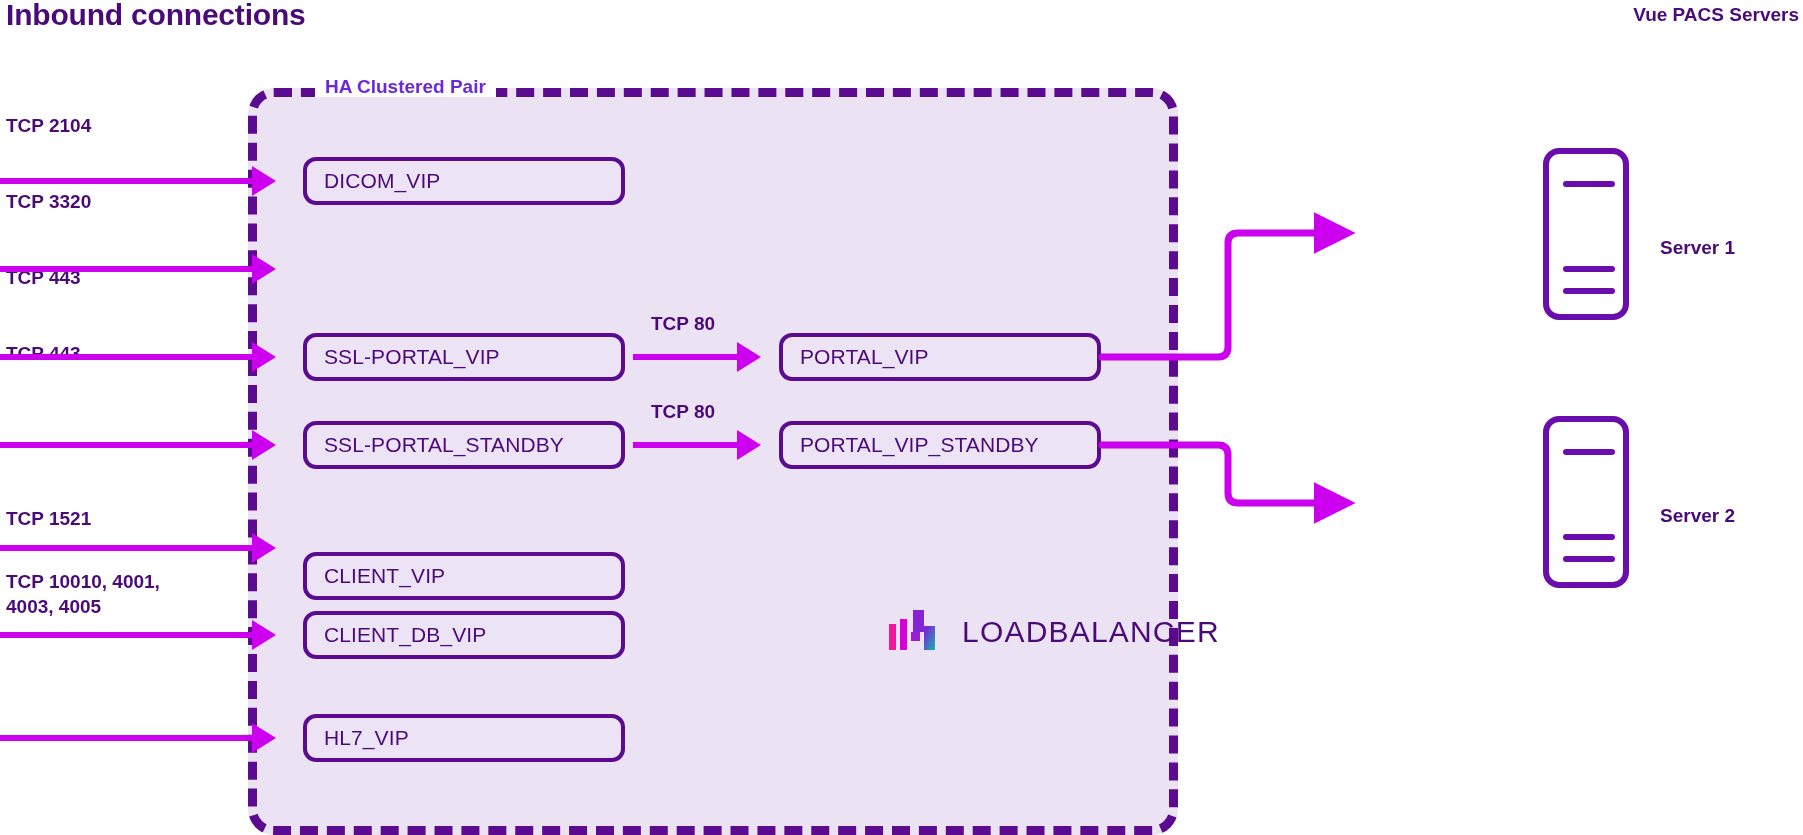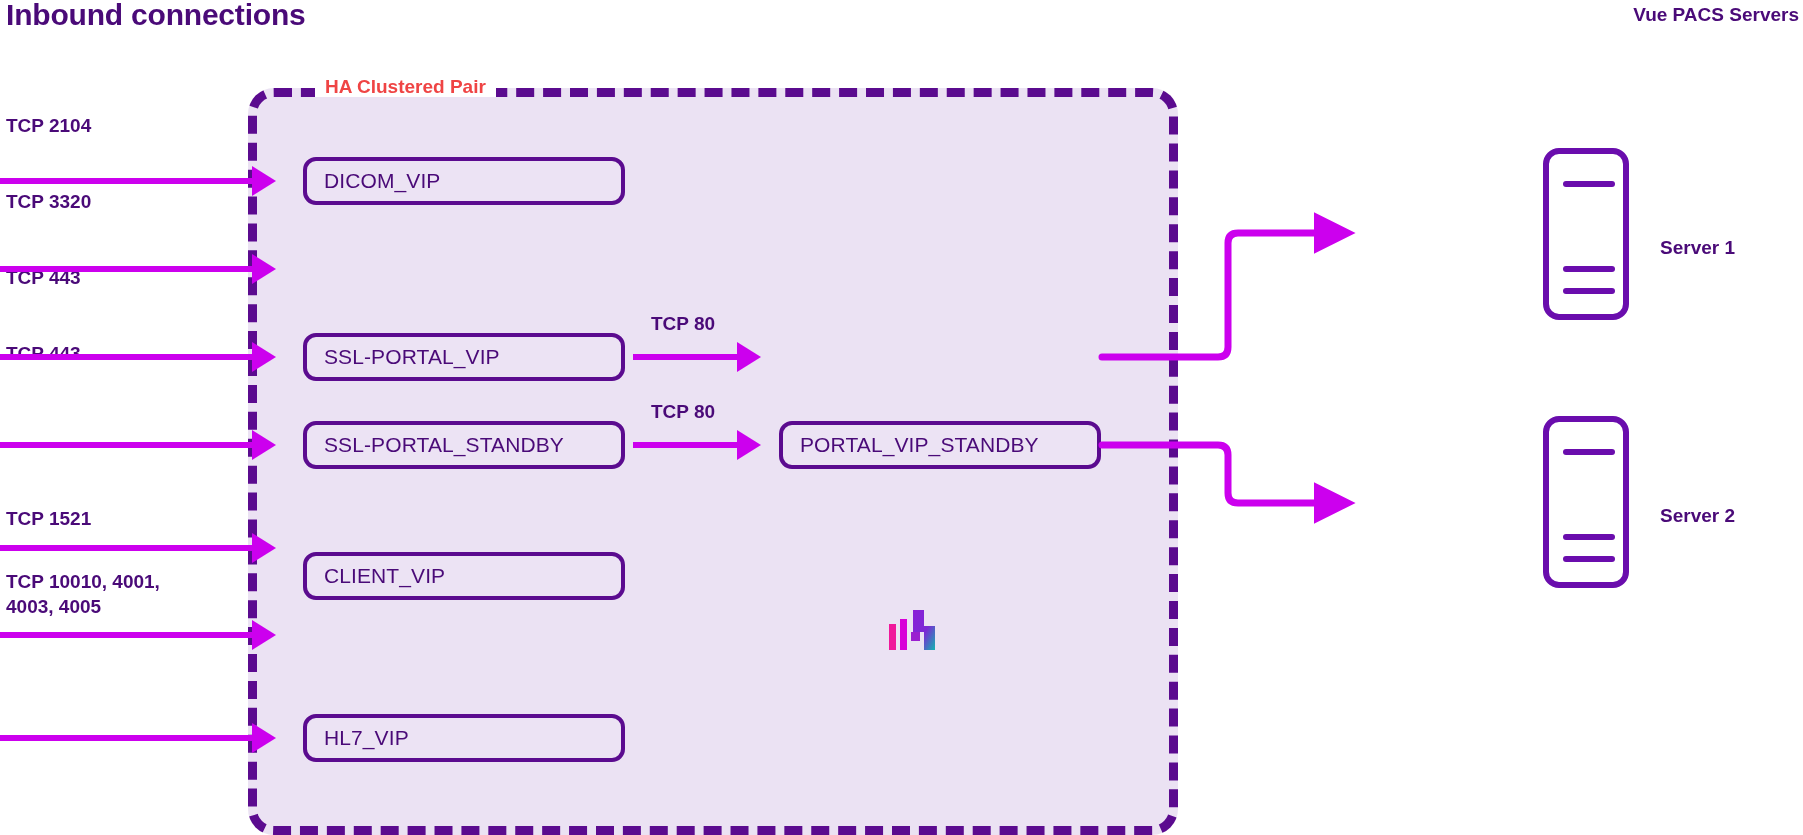--- a/index.html
+++ b/index.html
@@ -34,21 +34,21 @@
     border-radius:26px;
     box-sizing:border-box;
   }
   .ha-label{
     position:absolute;
     left:315px;top:77px;
     background:#ffffff;
     padding:0 10px;
     font-size:19px;
     font-weight:bold;
-    color:#ef4444;
+    color:#6d28d9;
     white-space:nowrap;
     line-height:20px;
     text-align:center;
   }
 
   
   .vip{
     position:absolute;
     box-sizing:border-box;
     border:4px solid #5b0b8f;
@@ -188,22 +188,24 @@
   <div class="arrow-row" style="top:632px;width:258px;"></div>
   <div class="arrow-head" style="left:252px;top:620px;"></div>
 
   <div class="arrow-row" style="top:735px;width:258px;"></div>
   <div class="arrow-head" style="left:252px;top:723px;"></div>
 
   <div class="vip left" style="top:157px;">DICOM_VIP</div>
   <div class="vip left" style="top:333px;">SSL-PORTAL_VIP</div>
   <div class="vip left" style="top:421px;">SSL-PORTAL_STANDBY</div>
   <div class="vip left" style="top:524px;margin-top:28px;">CLIENT_VIP</div>
+  <div class="vip left" style="top:611px;">CLIENT_DB_VIP</div>
   <div class="vip left" style="top:714px;">HL7_VIP</div>
 
+  <div class="vip right" style="top:333px;">PORTAL_VIP</div>
   <div class="vip right" style="top:421px;">PORTAL_VIP_STANDBY</div>
 
   <div class="mid-label" style="left:651px;top:313px;">TCP 80</div>
   <div class="arrow-row" style="left:633px;top:354px;width:110px;"></div>
   <div class="arrow-head" style="left:737px;top:342px;"></div>
 
   <div class="mid-label" style="left:651px;top:401px;">TCP 80</div>
   <div class="arrow-row" style="left:633px;top:442px;width:110px;"></div>
   <div class="arrow-head" style="left:737px;top:430px;"></div>
 
@@ -214,20 +216,21 @@
           <stop offset="0" stop-color="#8b1fd8"></stop>
           <stop offset="0.55" stop-color="#7b2ad4"></stop>
           <stop offset="1" stop-color="#12b5b0"></stop>
         </linearGradient>
       </defs>
       <rect x="1" y="14" width="7" height="26" fill="#f0189b"></rect>
       <rect x="12" y="9" width="7" height="31" fill="#d800d8"></rect>
       <rect x="23" y="22" width="9" height="9" fill="#9b1fd0"></rect>
       <path d="M25 0 h11 v16 h11 v24 h-11 V22 h-11 z" fill="url(#lbg)"></path>
     </svg>
+    <span class="lb-word">LOADBALANCER</span>
   </div>
 
   <svg class="elbow-svg" viewBox="0 0 440 330">
     <defs>
       <marker id="mhead" markerWidth="7" markerHeight="7" refX="1.2" refY="3" orient="auto" markerUnits="strokeWidth">
         <path d="M0,0 L0,6 L6,3 z" fill="#cc00ee"></path>
       </marker>
     </defs>
 
     <path d="M2,147 H118 Q128,147 128,137 V33 Q128,23 138,23 H222" fill="none" stroke="#cc00ee" stroke-width="7" stroke-linecap="round" marker-end="url(#mhead)"></path>

